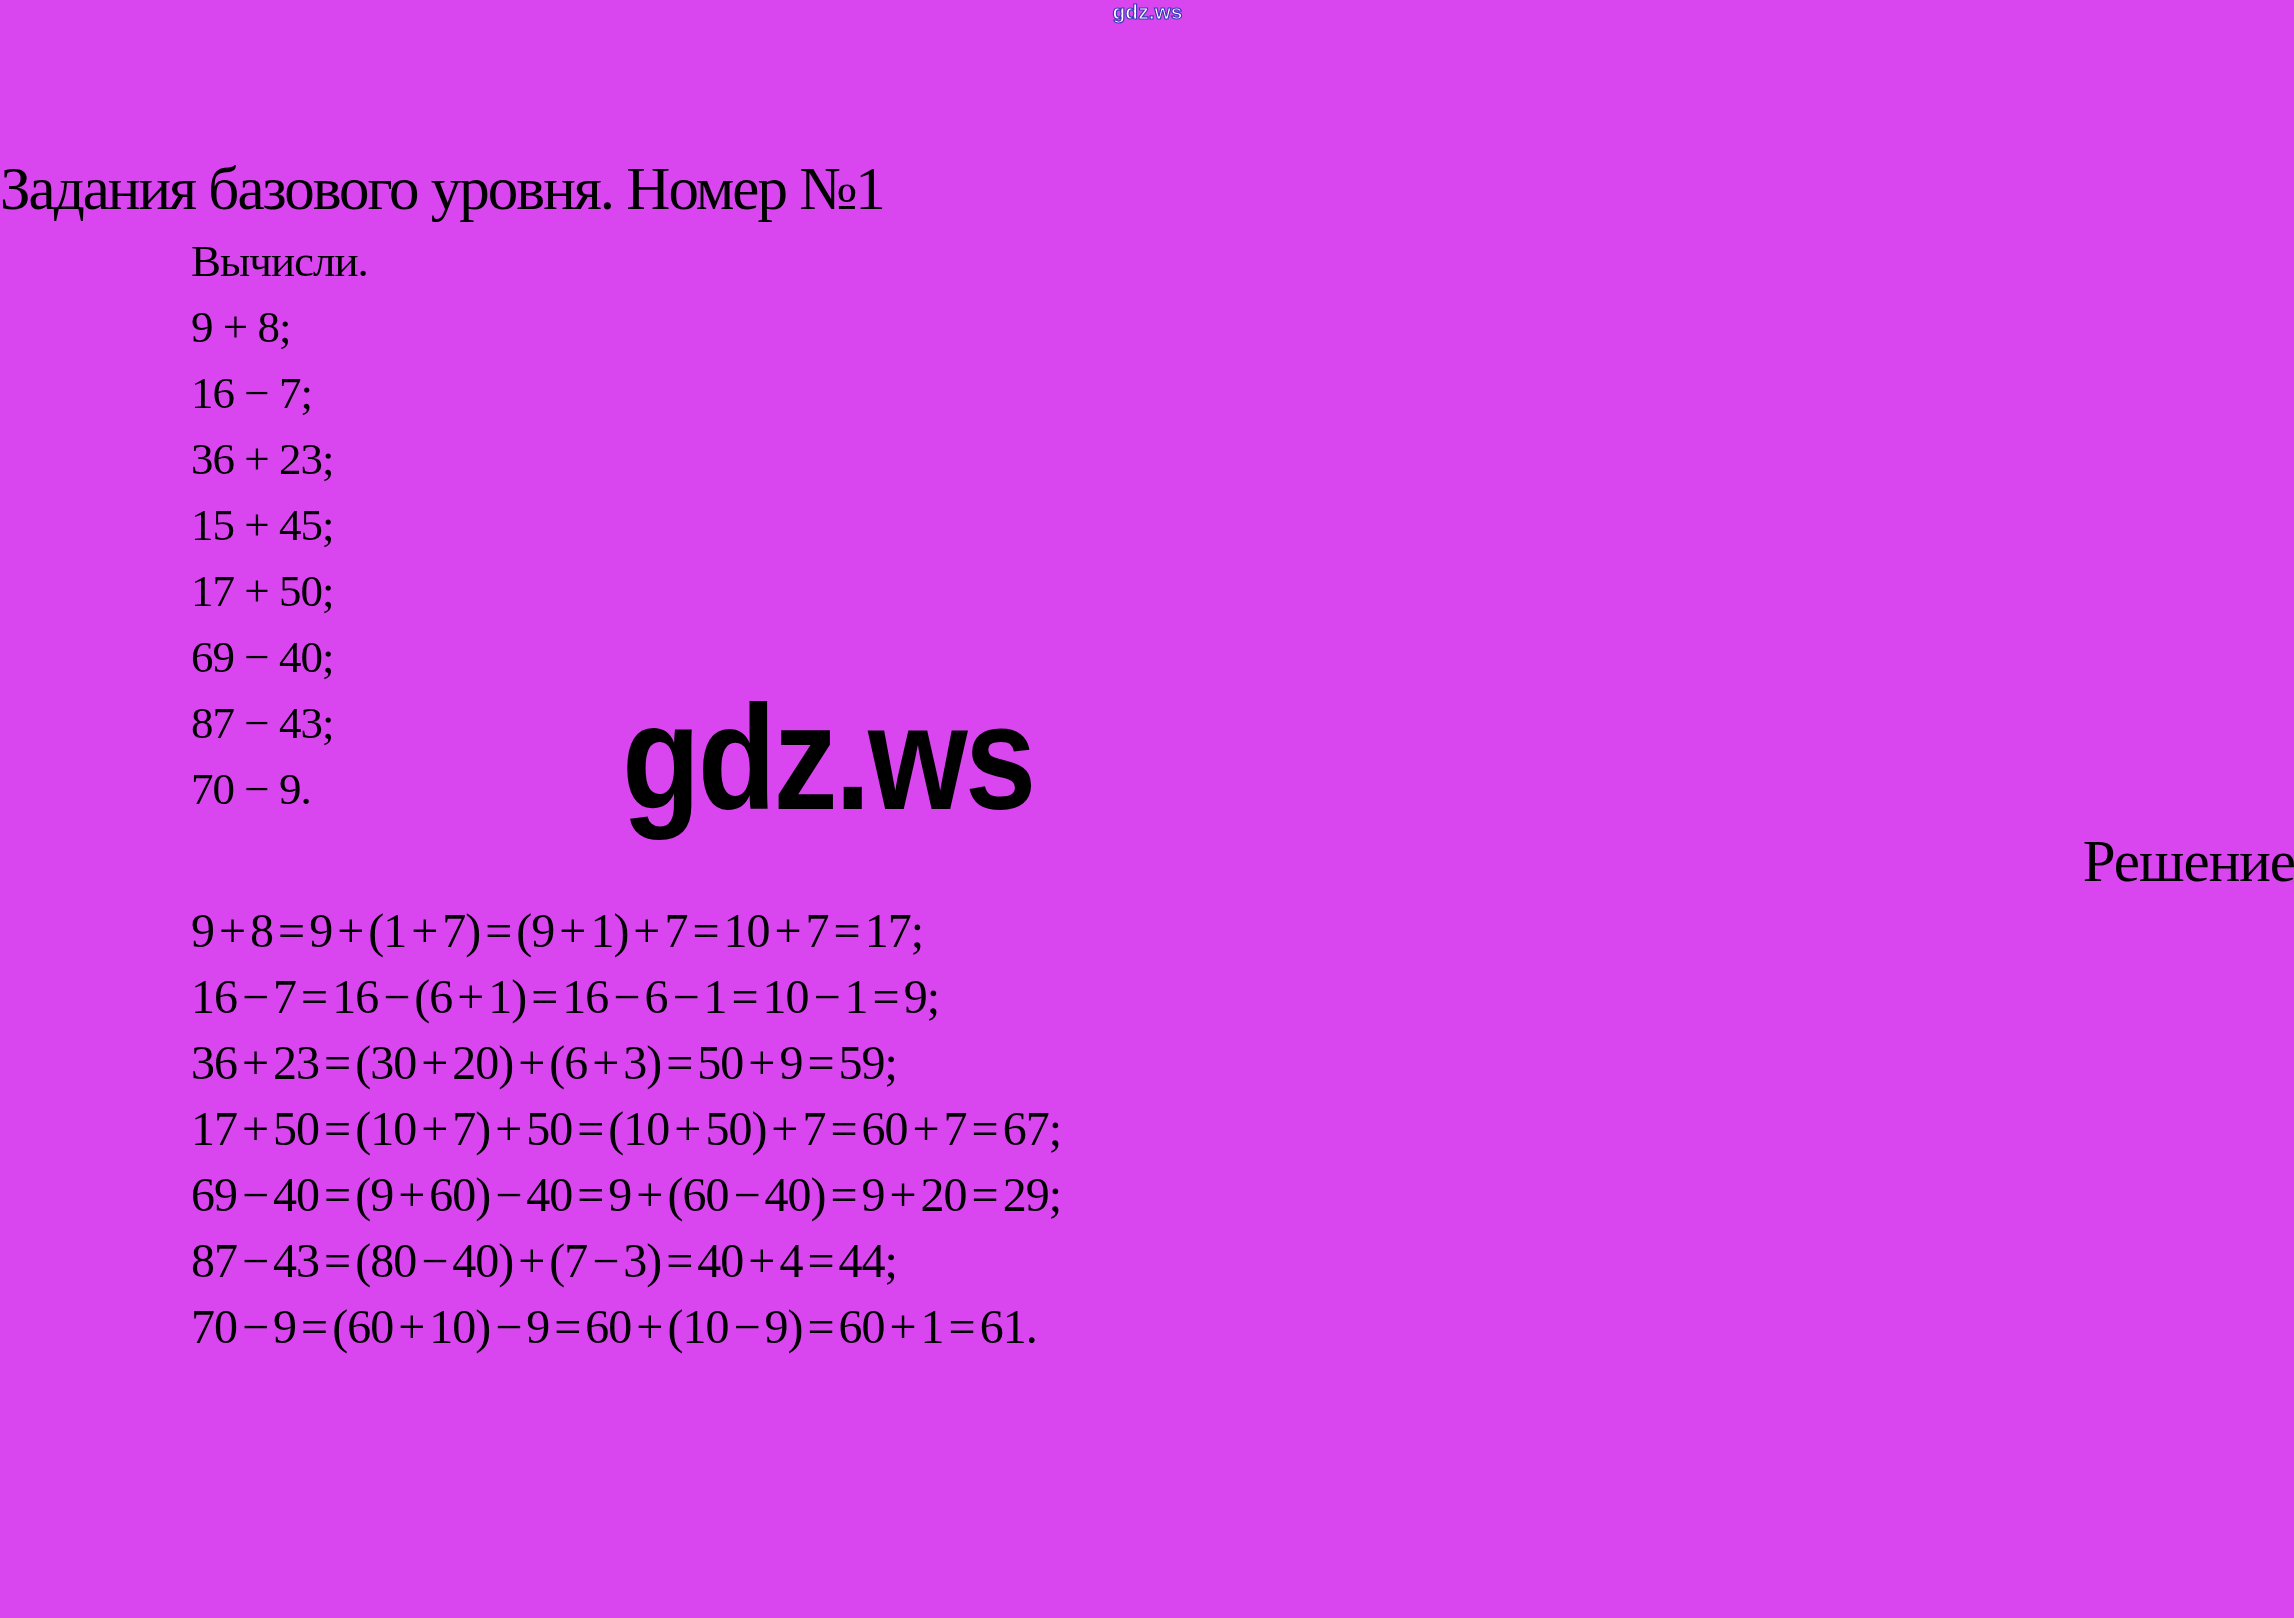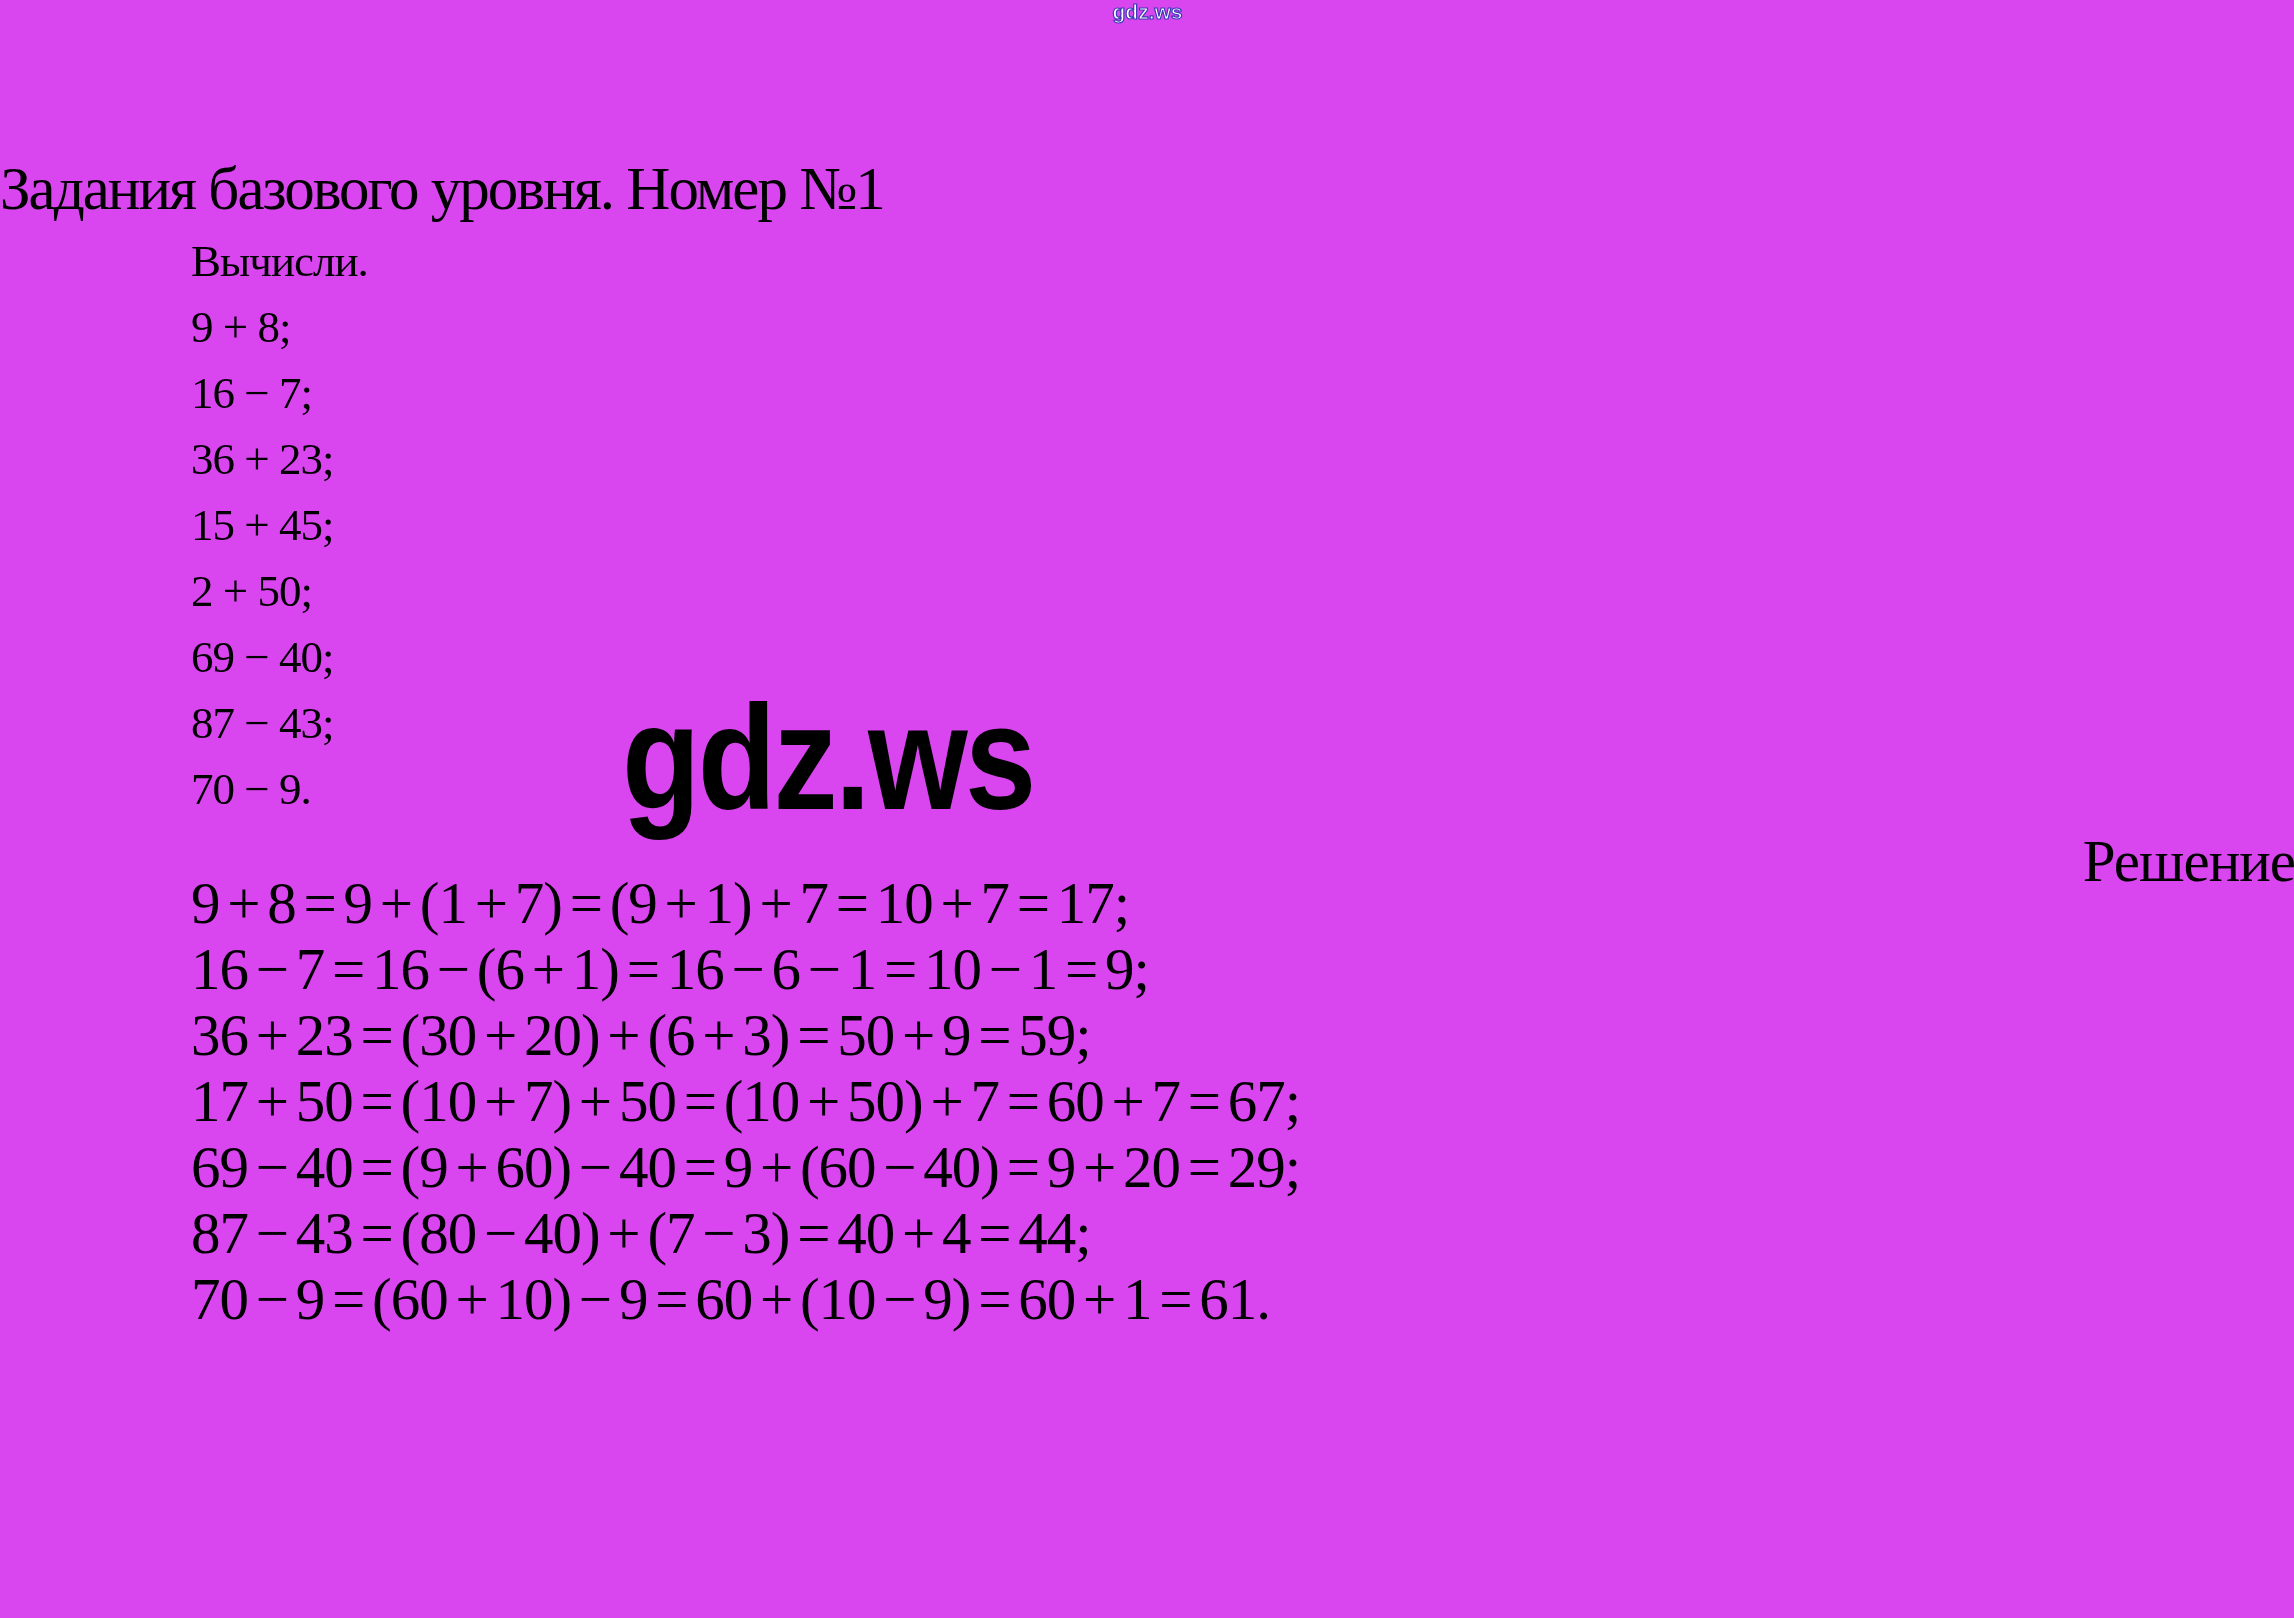--- a/index.html
+++ b/index.html
@@ -71,23 +71,23 @@
     top: 829px;
     left: 0;
     width: 100%;
     text-align: right;
     font-size: 59px;
     line-height: 65px;
     letter-spacing: -1px;
   }
   .solutions {
     position: absolute;
-    top: 870px;
+    top: 898px;
     left: 191px;
-    font-size: 59px;
+    font-size: 48px;
     line-height: 66px;
     letter-spacing: -1px;
     word-spacing: -6px;
     white-space: nowrap;
   }
   .line { display: block; }
 </style>
 </head>
 <body>
 
@@ -96,21 +96,21 @@
   <div class="wm-top">gdz.ws</div>
 
   <h1 class="title">Задания базового уровня. Номер №1</h1>
 
   <div class="problems">
     <span class="line">Вычисли.</span>
     <span class="line">9 + 8;</span>
     <span class="line">16 − 7;</span>
     <span class="line">36 + 23;</span>
     <span class="line">15 + 45;</span>
-    <span class="line">2 + 50;</span>
+    <span class="line">17 + 50;</span>
     <span class="line">69 − 40;</span>
     <span class="line">87 − 43;</span>
     <span class="line">70 − 9.</span>
   </div>
 
   <div class="wm-main">gdz.ws</div>
 
   <div class="sol-heading">Решение</div>
 
   <div class="solutions">

